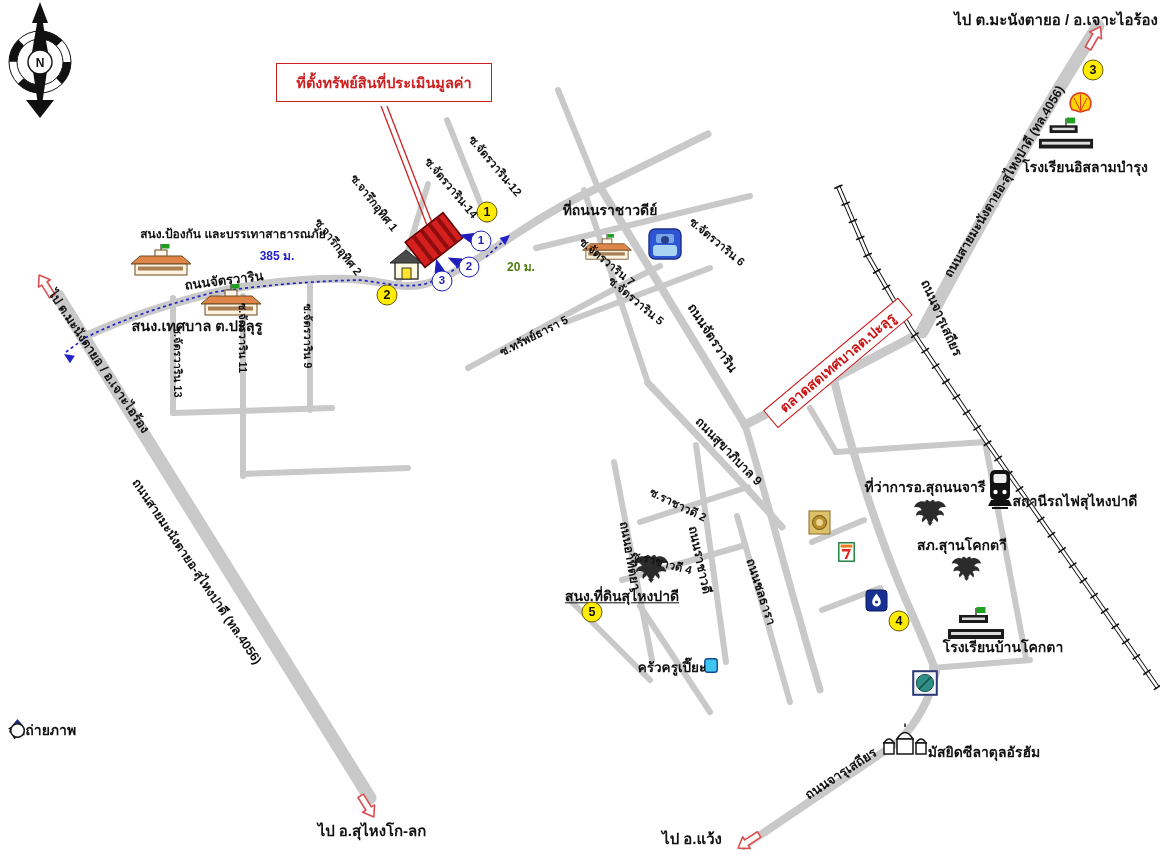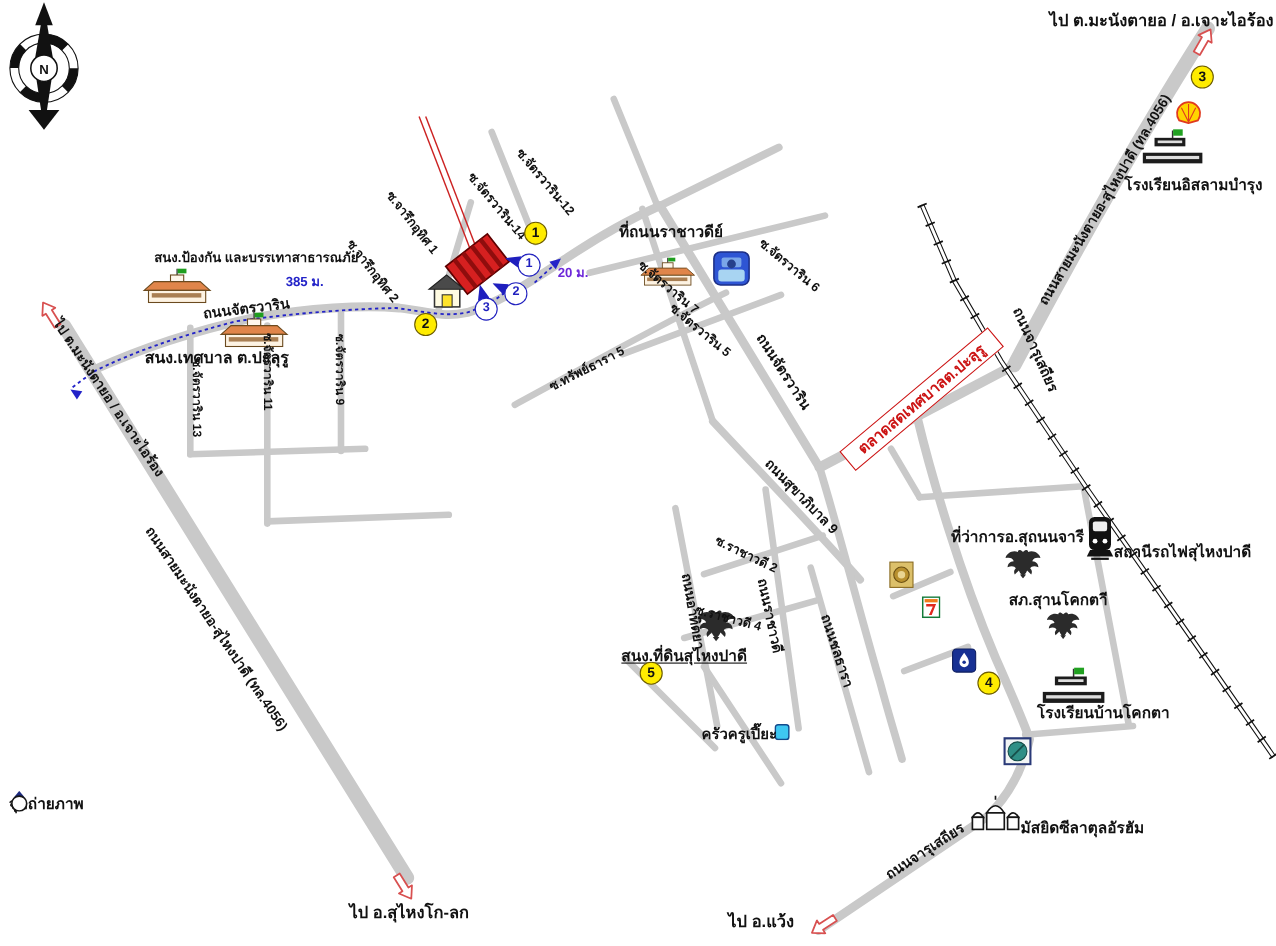--- a/index.html
+++ b/index.html
@@ -285,39 +285,42 @@
       <div class="lbl" style="left: 925px; top: 488px; font-size: 14px; transform: translate(-50%, -50%) rotate(0deg);">ที่ว่าการอ.สุถนนจารี</div>
       <div class="lbl" style="left: 1075px; top: 488px; font-size: 14px; transform: translate(-50%, -50%) rotate(0deg); margin-top: 14px;">สถานีรถไฟสุไหงปาดี</div>
       <div class="lbl" style="left: 962px; top: 546px; font-size: 14px; transform: translate(-50%, -50%) rotate(0deg);">สภ.สุานโคกตาี</div>
       <div class="lbl" style="left: 1003px; top: 648px; font-size: 14px; transform: translate(-50%, -50%) rotate(0deg);">โรงเรียนบ้านโคกตา</div>
       <div class="lbl" style="left: 984px; top: 753px; font-size: 14px; transform: translate(-50%, -50%) rotate(0deg);">มัสยิดซีลาตุลอัรฮัม</div>
       <div class="lbl" style="left: 841px; top: 774px; font-size: 13px; transform: translate(-50%, -50%) rotate(-33deg);">ถนนจารุเสถียร</div>
       <div class="lbl" style="left: 372px; top: 831px; font-size: 15px; transform: translate(-50%, -50%) rotate(0deg);">ไป อ.สุไหงโก-ลก</div>
       <div class="lbl" style="left: 692px; top: 839px; font-size: 15px; transform: translate(-50%, -50%) rotate(0deg);">ไป อ.แว้ง</div>
       <div class="lbl" style="left: 98px; top: 362px; font-size: 12.5px; transform: translate(-50%, -50%) rotate(56deg);">ไป ต.มะนังตายอ / อ.เจาะไอร้อง</div>
       <div class="lbl" style="left: 196px; top: 572px; font-size: 12.5px; transform: translate(-50%, -50%) rotate(56deg);">ถนนสายมะนังตายอ-สุไหงปาดี (ทล.4056)</div>
-      <div class="lbl" style="left: 521px; top: 248px; font-size: 12px; color: #6d28d9; transform: translate(-50%, -50%) rotate(0deg);">20 ม.</div>
+      <div class="lbl" style="left: 521px; top: 268px; font-size: 12px; color: #4d7c0f; transform: translate(-50%, -50%) rotate(0deg);">20 ม.</div>
       <div class="lbl" style="left: 178px; top: 362px; font-size: 11px; transform: translate(-50%, -50%) rotate(90deg);">ซ.จัตรวาริน 13</div>
       <div class="lbl" style="left: 243px; top: 338px; font-size: 11px; transform: translate(-50%, -50%) rotate(90deg);">ซ.จัตรวาริน 11</div>
       <div class="lbl" style="left: 308px; top: 336px; font-size: 11px; transform: translate(-50%, -50%) rotate(90deg);">ซ.จัตรวาริน 9</div>
     </div>
   <div id="badges-layer">
       <div class="by" style="left: 487px; top: 212px;">1</div>
       <div class="by" style="left: 387px; top: 295px;">2</div>
       <div class="by" style="left: 1093px; top: 70px;">3</div>
       <div class="by" style="left: 899px; top: 621px;">4</div>
       <div class="by" style="left: 592px; top: 612px;">5</div>
       <div class="wedge" style="left: 458.545px; top: 231.359px; transform: rotate(195deg);"></div>
       <div class="bc" style="left: 481px; top: 241px;">1</div>
       <div class="wedge" style="left: 447.499px; top: 254.738px; transform: rotate(205deg);"></div>
       <div class="bc" style="left: 469px; top: 267px;">2</div>
       <div class="wedge" style="left: 430.859px; top: 260.045px; transform: rotate(255deg);"></div>
       <div class="bc" style="left: 442px; top: 281px;">3</div>
     </div>
 
+  <div id="callout">
+    <span>ที่ตั้งทรัพย์สินที่ประเมินมูลค่า</span>
+  </div>
 
   <div id="legend">
     <svg width="19" height="19" viewBox="0 0 19 19">
       <polygon points="9.5,0 14.5,6 4.5,6" fill="#1c2a80"></polygon>
       <circle cx="9.5" cy="11.5" r="6.8" fill="#fff" stroke="#161616" stroke-width="1.5"></circle>
     </svg>
     <span>จุดถ่ายภาพ</span>
   </div>
 </div>
 

